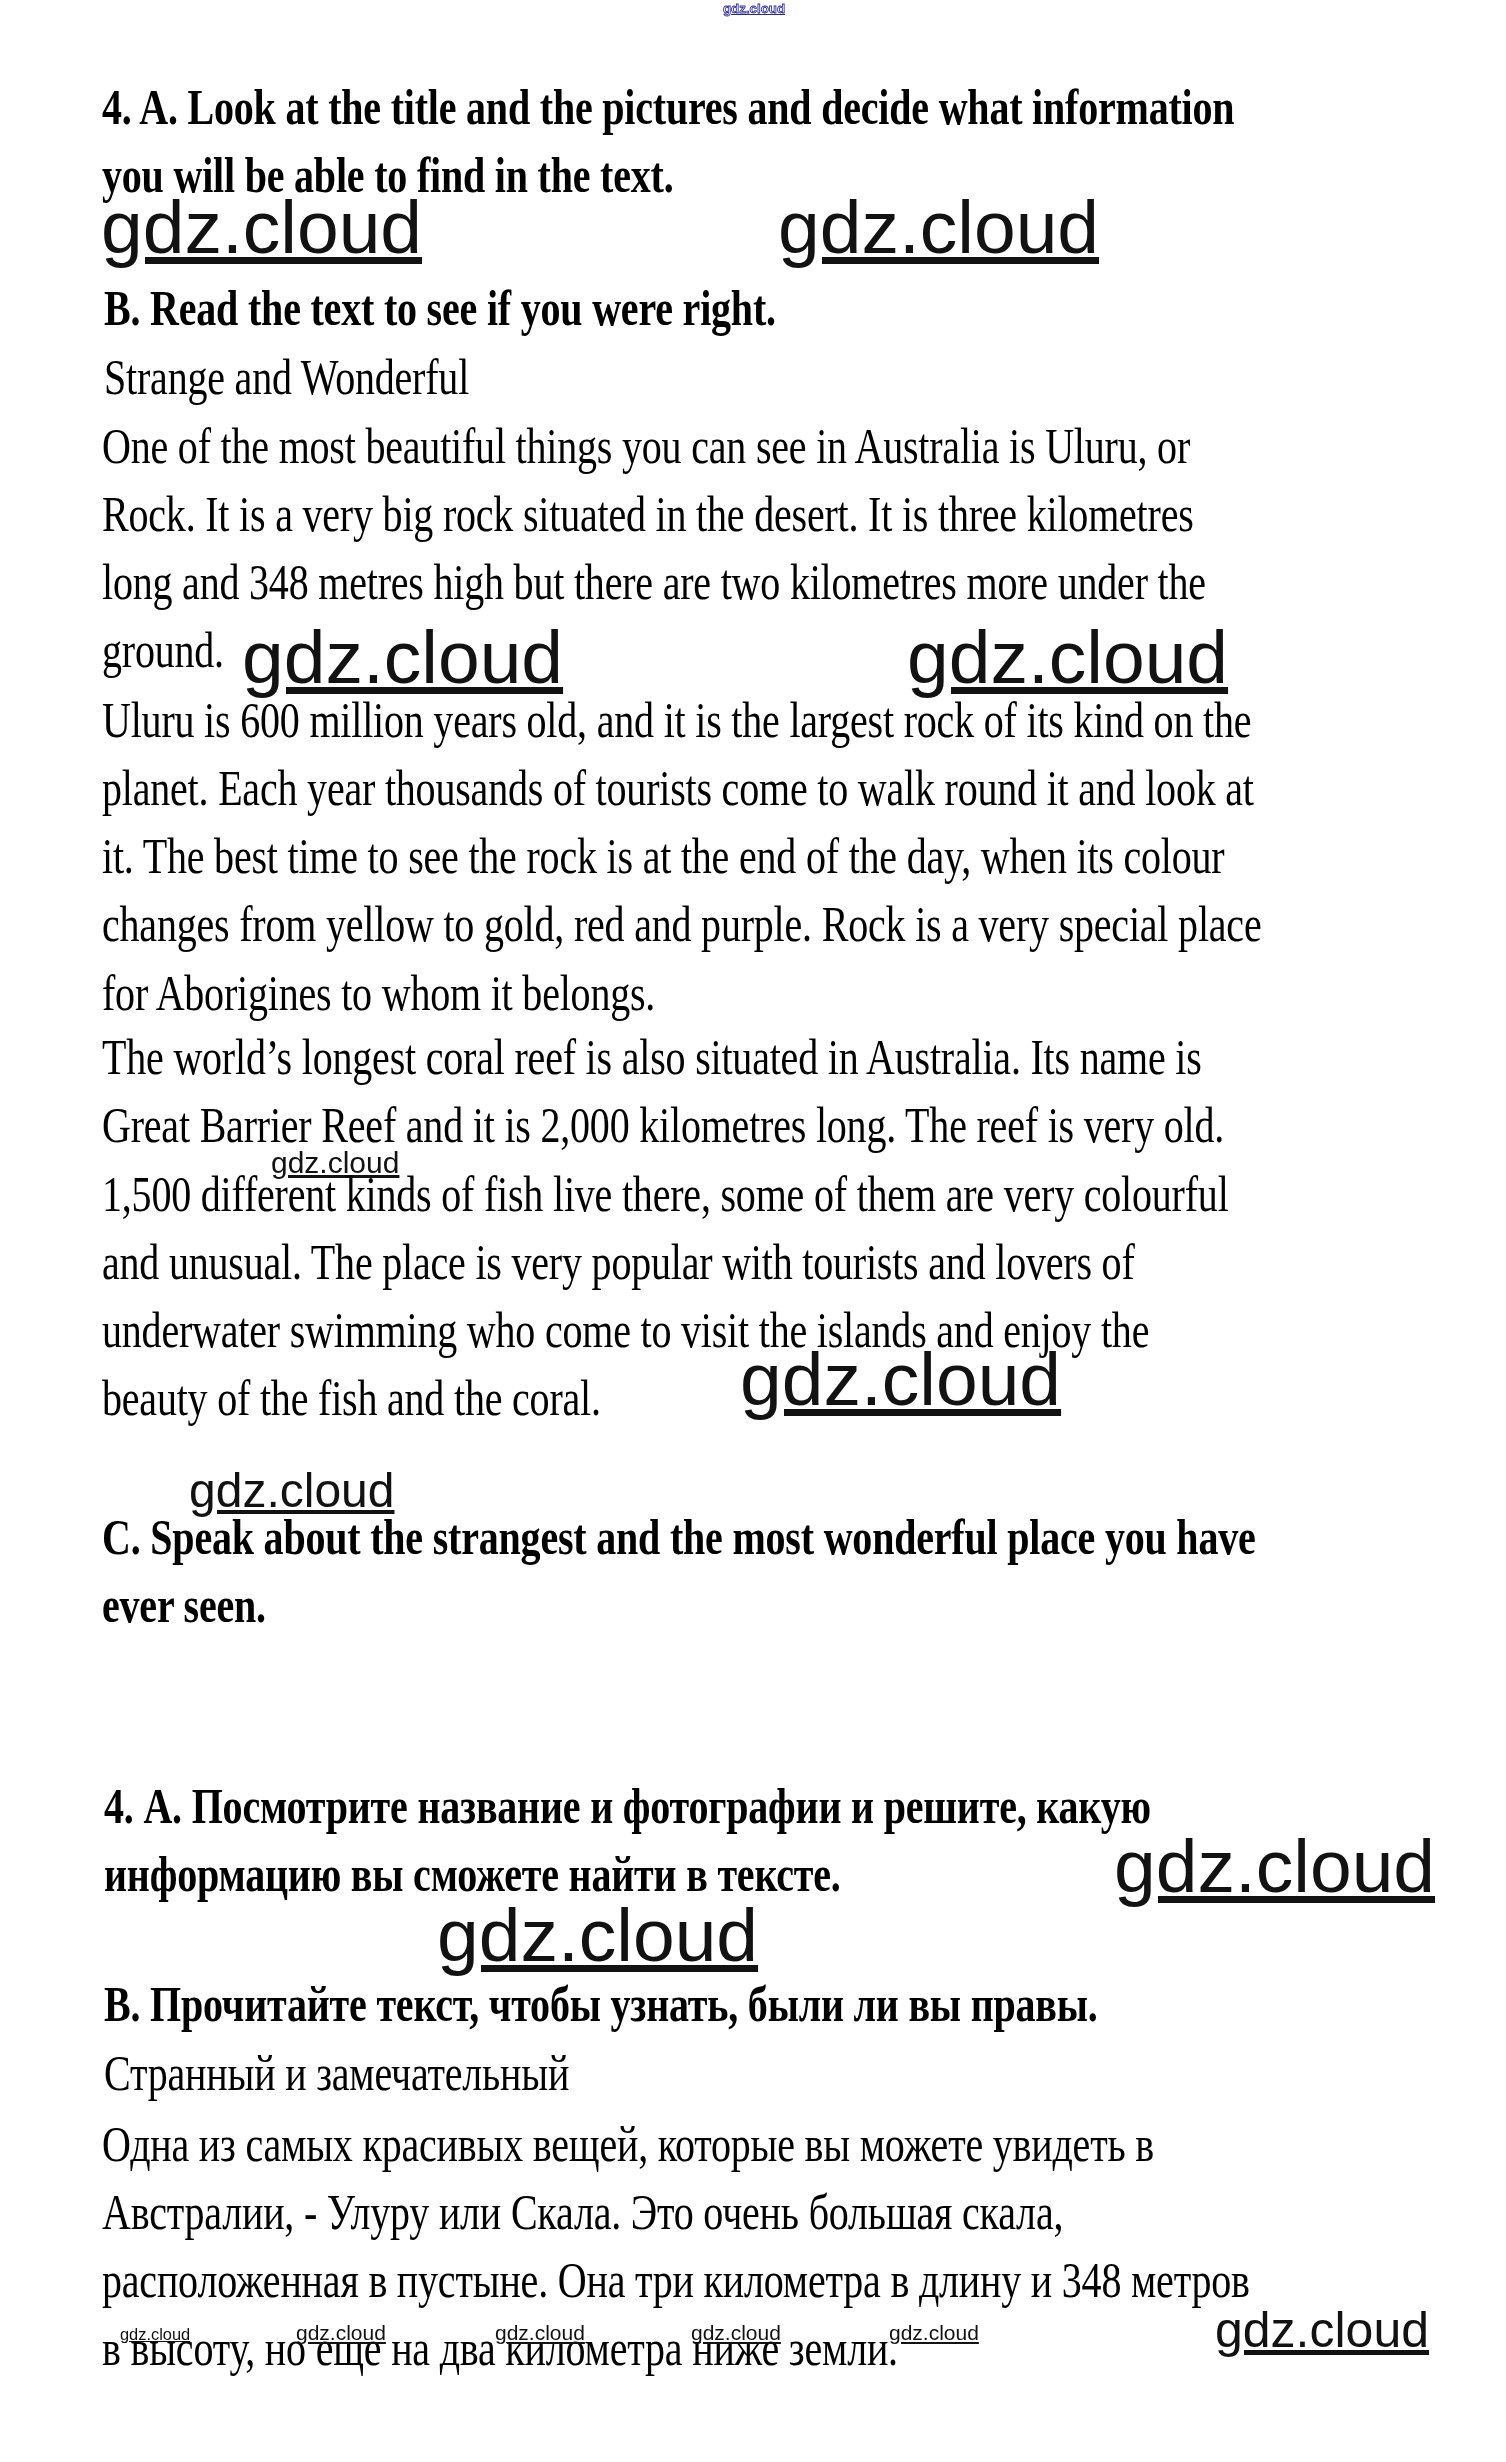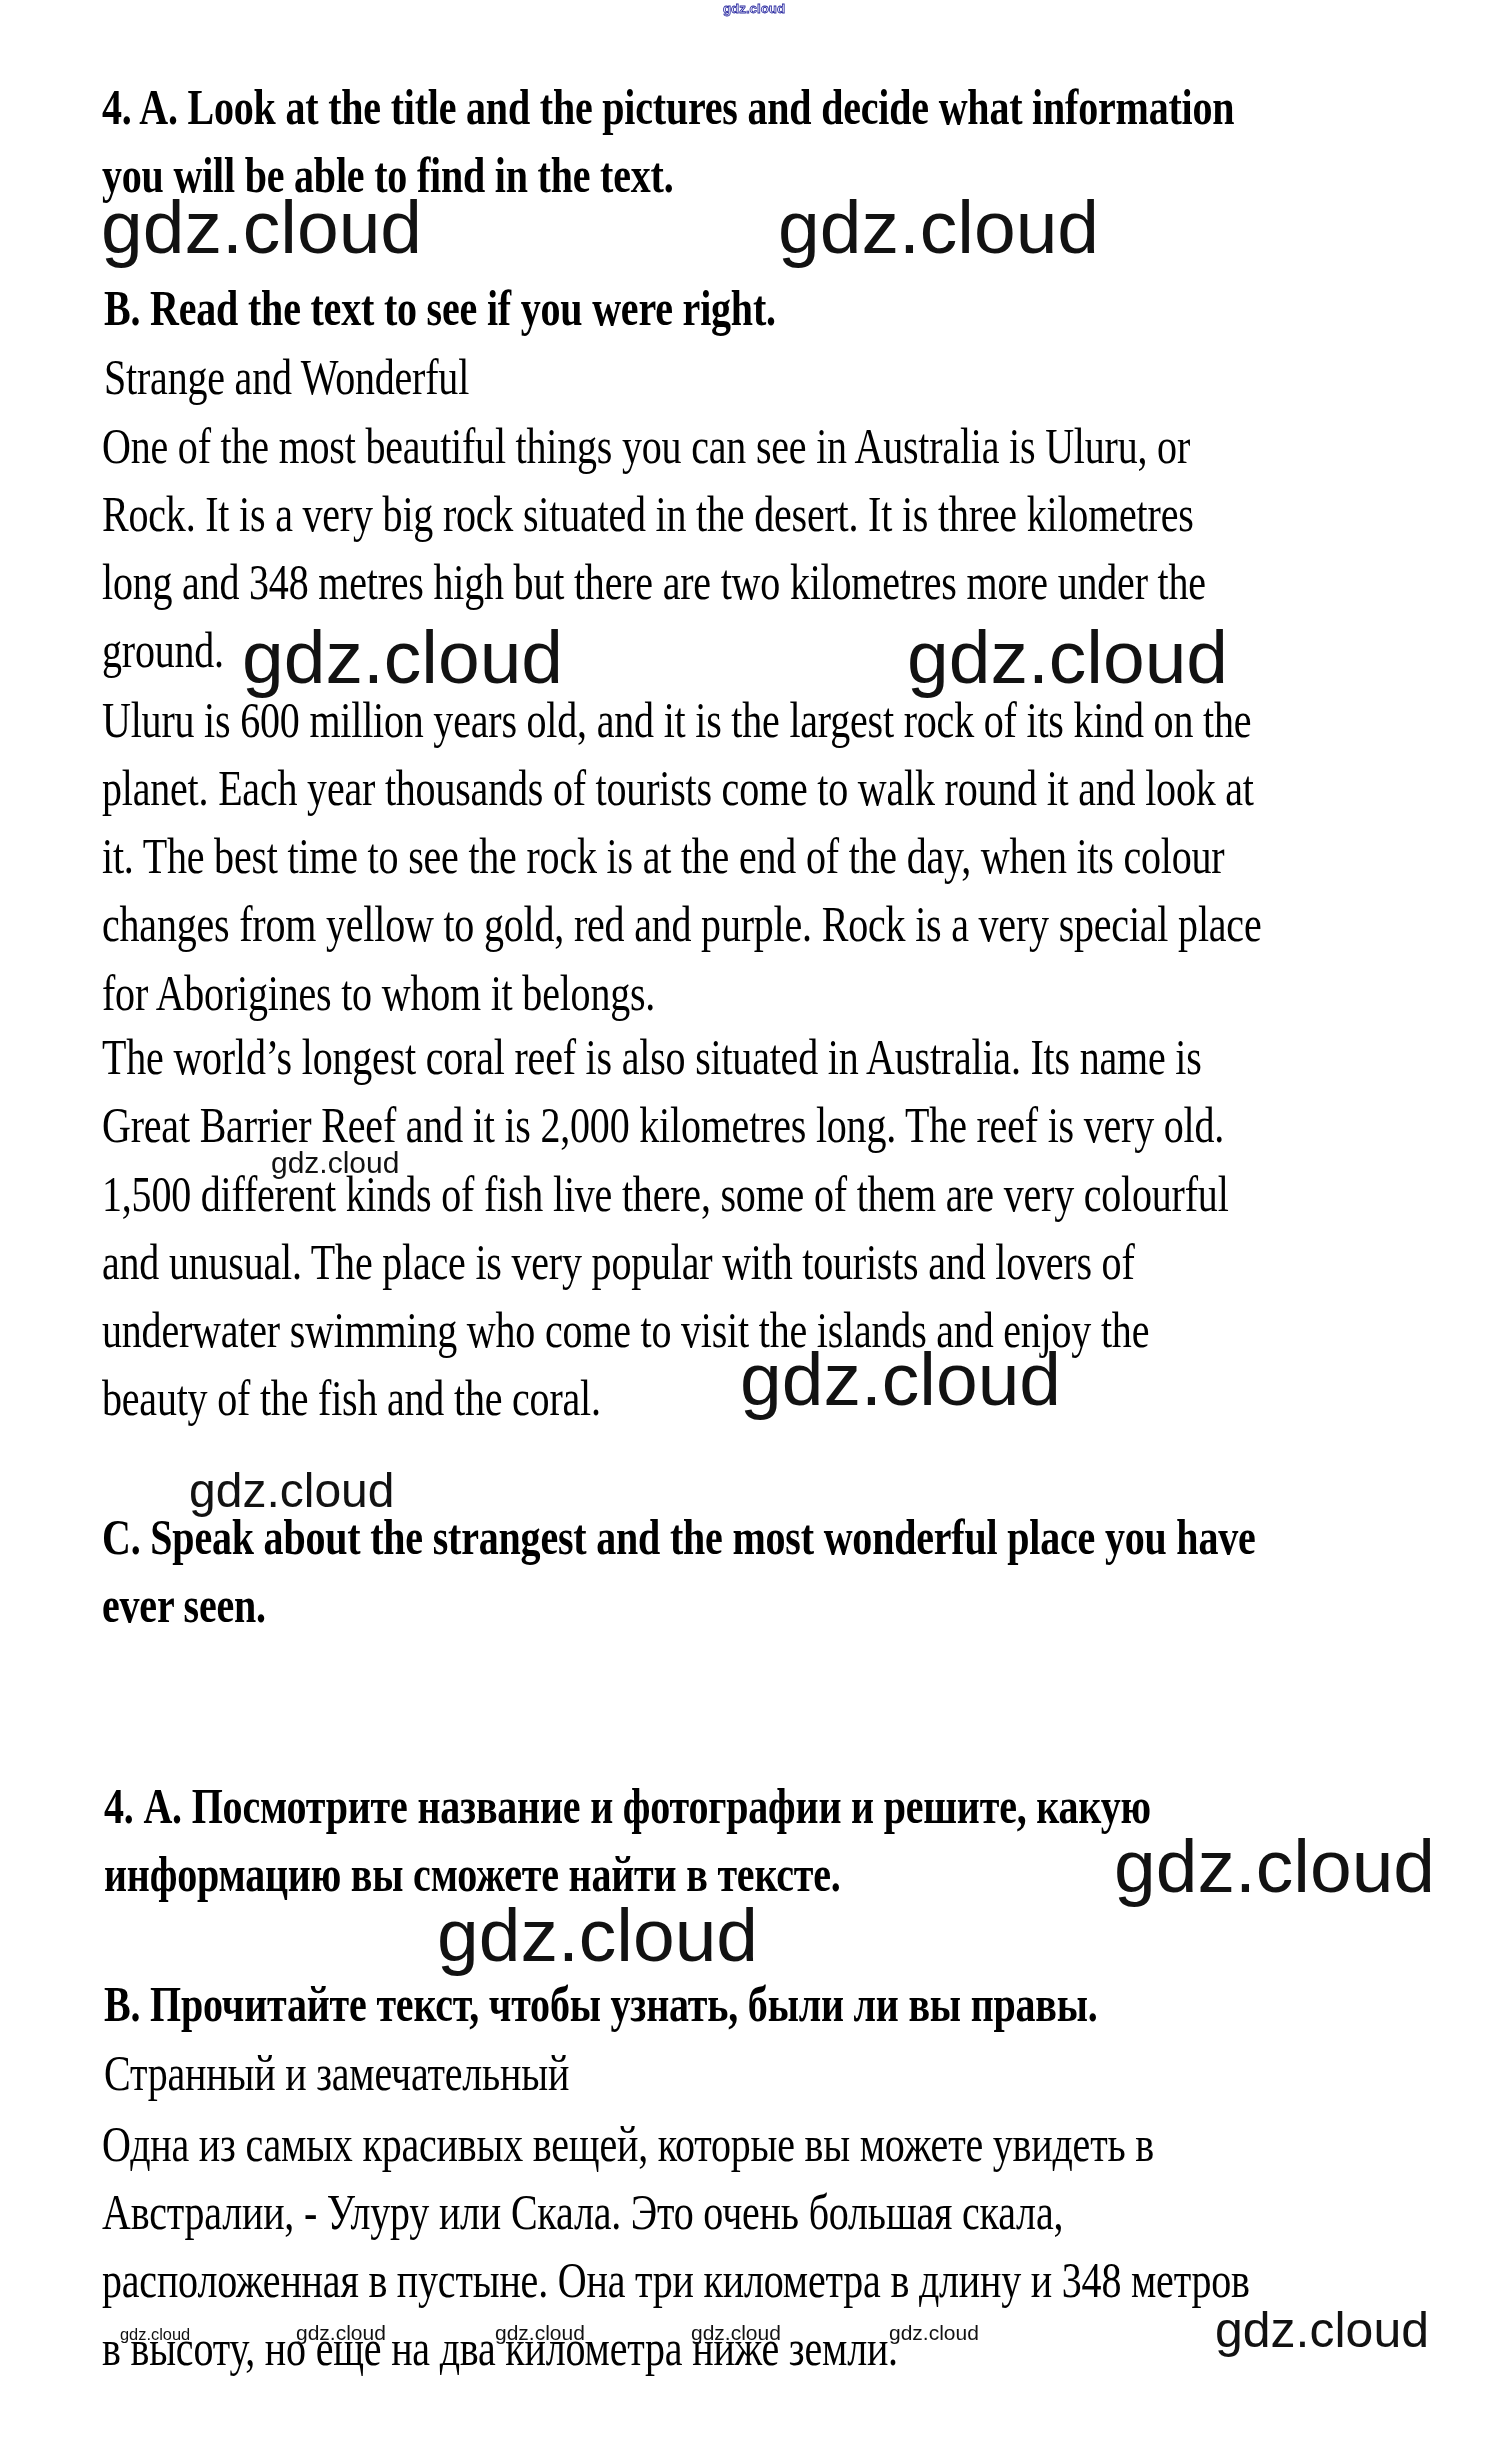--- a/index.html
+++ b/index.html
@@ -27,20 +27,21 @@
     transform-origin: 0 0;
   }
   .b { font-weight: bold; }
   
   .wm {
     position: absolute;
     font-family: "Liberation Sans", sans-serif;
     color: #121212;
     line-height: 1;
     white-space: nowrap;
+    text-decoration: underline;
   }
   .wm-96 { font-size: 75px; }
   .wm-64 { font-size: 50px; }
   .wm-61 { font-size: 48px; }
   .wm-38 { font-size: 30px; }
   .wm-27 { font-size: 21px; }
   .wm-21 { font-size: 16.4px; }
   .wm-blue {
     font-size: 13.3px;
     font-weight: bold;

